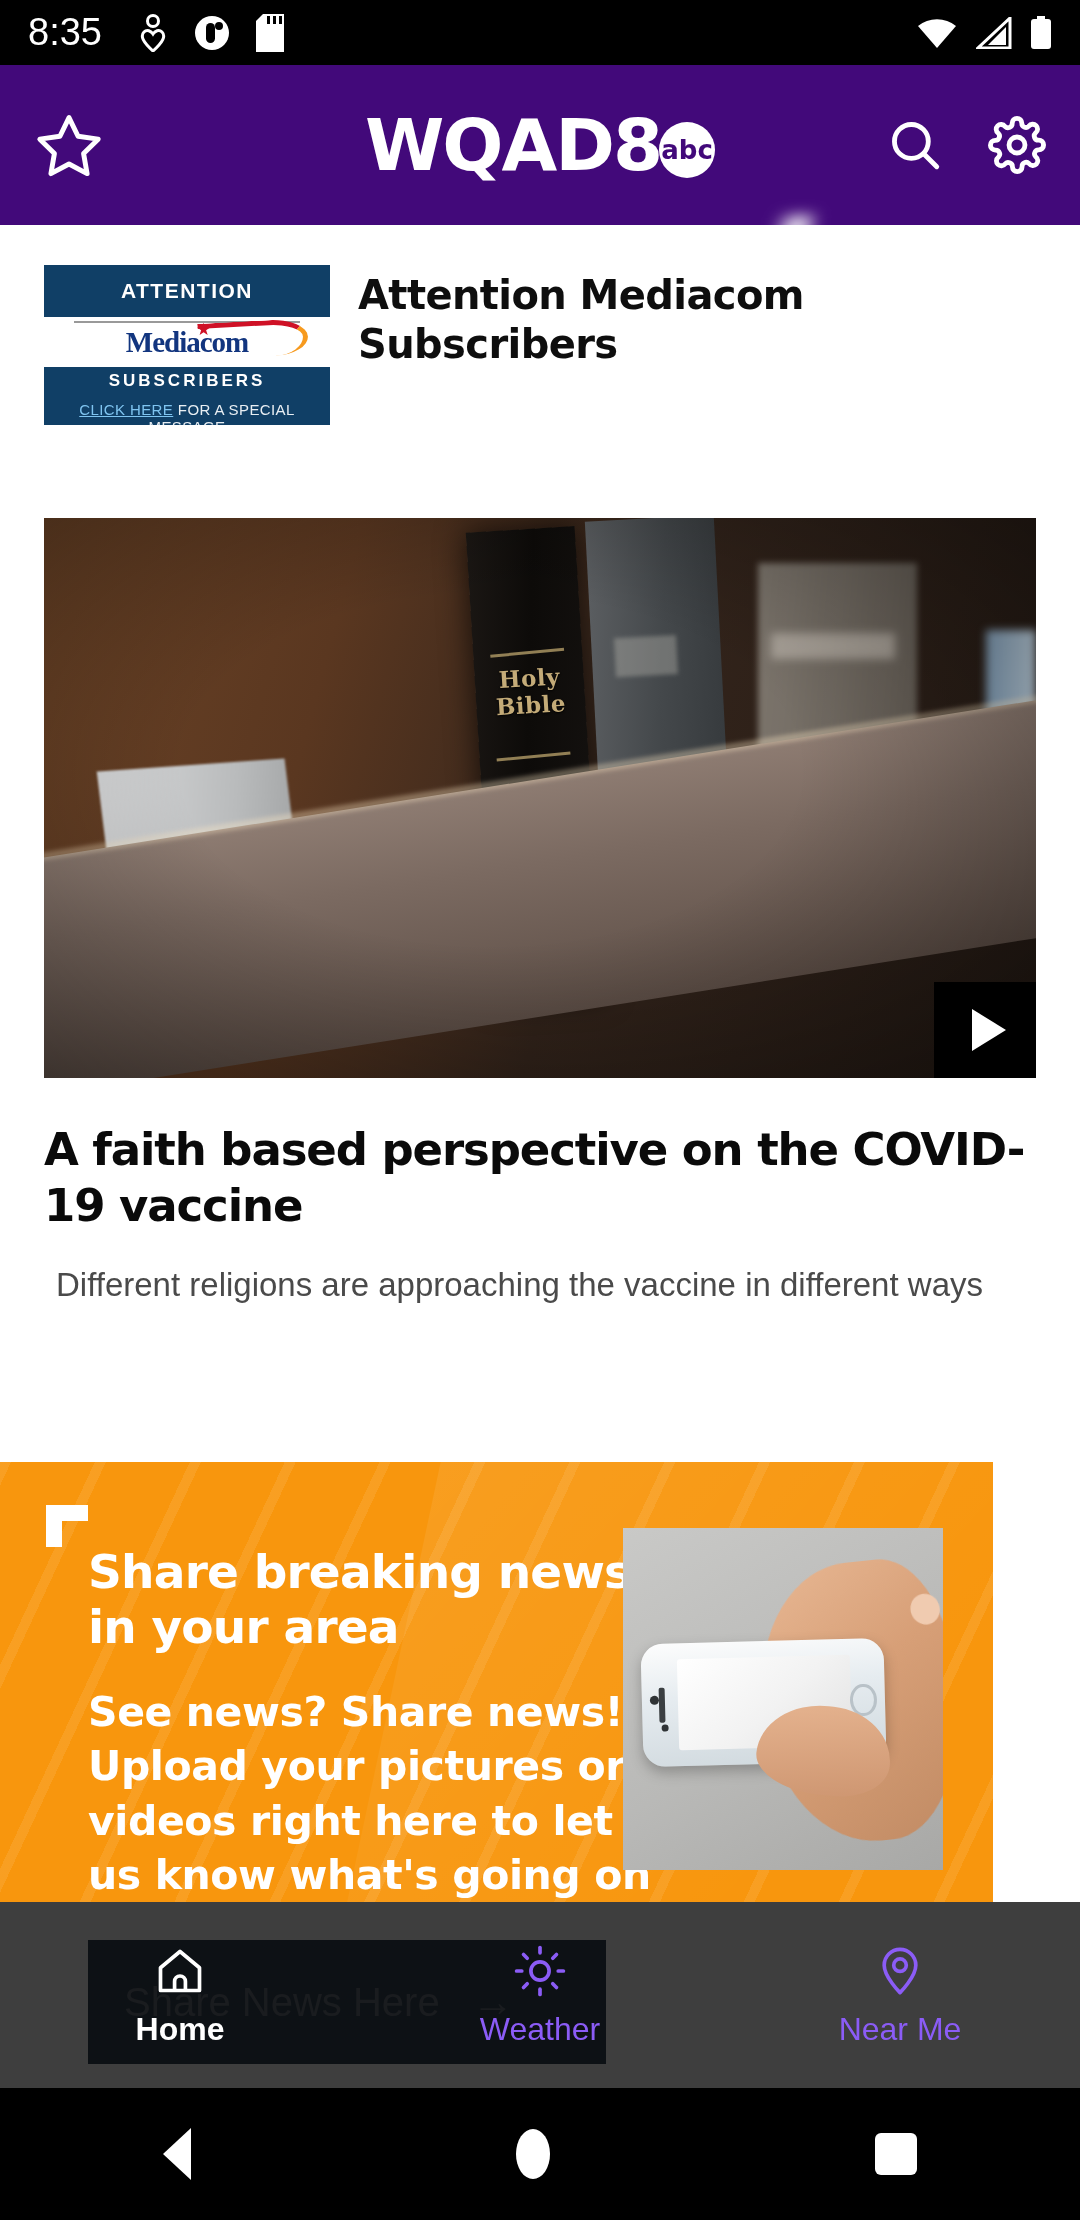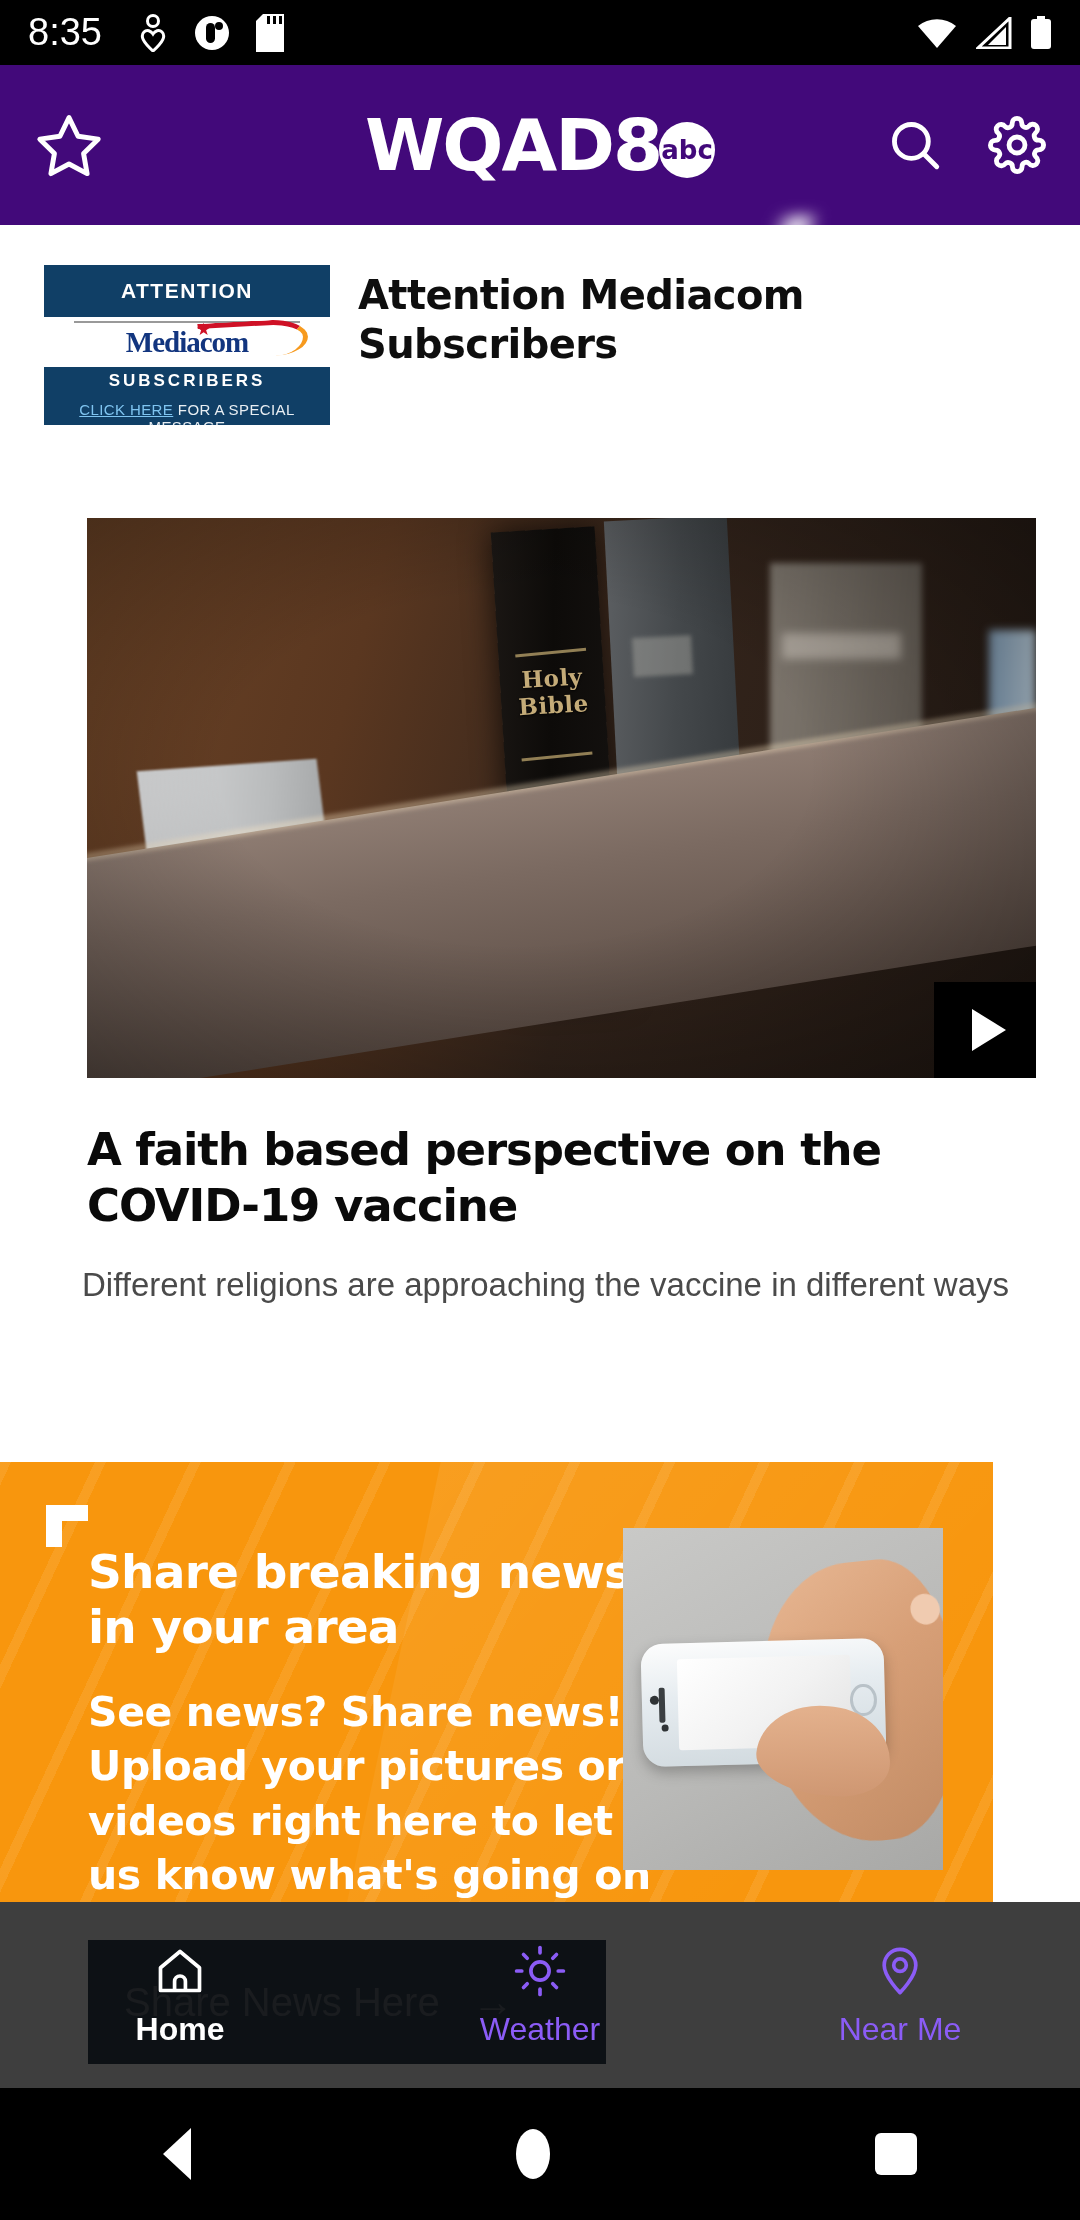--- a/index.html
+++ b/index.html
@@ -100,21 +100,21 @@
   .pt-click { font-size:15px; margin-top:10px; letter-spacing:.4px; color:#e8eef3; }
   .pt-click u { color:#7fc4f0; }
   .promo-title {
     font-size:40px; font-weight:700; line-height:1.22;
     color:#0e0e0e; letter-spacing:-.6px;
     font-family:"DejaVu Sans", sans-serif;
     padding-top:6px;
   }
 
   
-  .article { position:absolute; top:518px; left:0; width:1080px;padding-left:43px; }
+  .article { position:absolute; top:518px; left:0; width:1080px; }
   .article-media {
     position:relative; margin:0 44px; height:560px; overflow:hidden;
     background:#3a2b22;
   }
   .bg-scene { position:absolute; inset:0; }
   .wall {
     position:absolute; inset:0;
     background:linear-gradient(105deg,#6b4326 0%,#5a3720 28%,#33241b 55%,#241a14 100%);
   }
   .shelf {
@@ -184,21 +184,21 @@
     width:0; height:0; border-left:34px solid #fff;
     border-top:21px solid transparent; border-bottom:21px solid transparent;
     margin-left:8px;
   }
   .article-title {
     margin:44px 44px 0 44px;
     font-size:45px; line-height:1.24; font-weight:700; color:#0a0a0a;
     font-family:"DejaVu Sans", sans-serif; letter-spacing:-1.1px;
   }
   .article-sub {
-    margin:28px 44px 0 39px;
+    margin:28px 44px 0 56px;
     font-size:33px; line-height:1.42; color:#4a4a4a;
     font-family:"Liberation Sans", sans-serif;
   }
 
   
   .share-banner {
     position:absolute; top:1462px; left:0; width:993px; height:440px;
     background:#f8960d; overflow:hidden;
   }
   .stripes {

